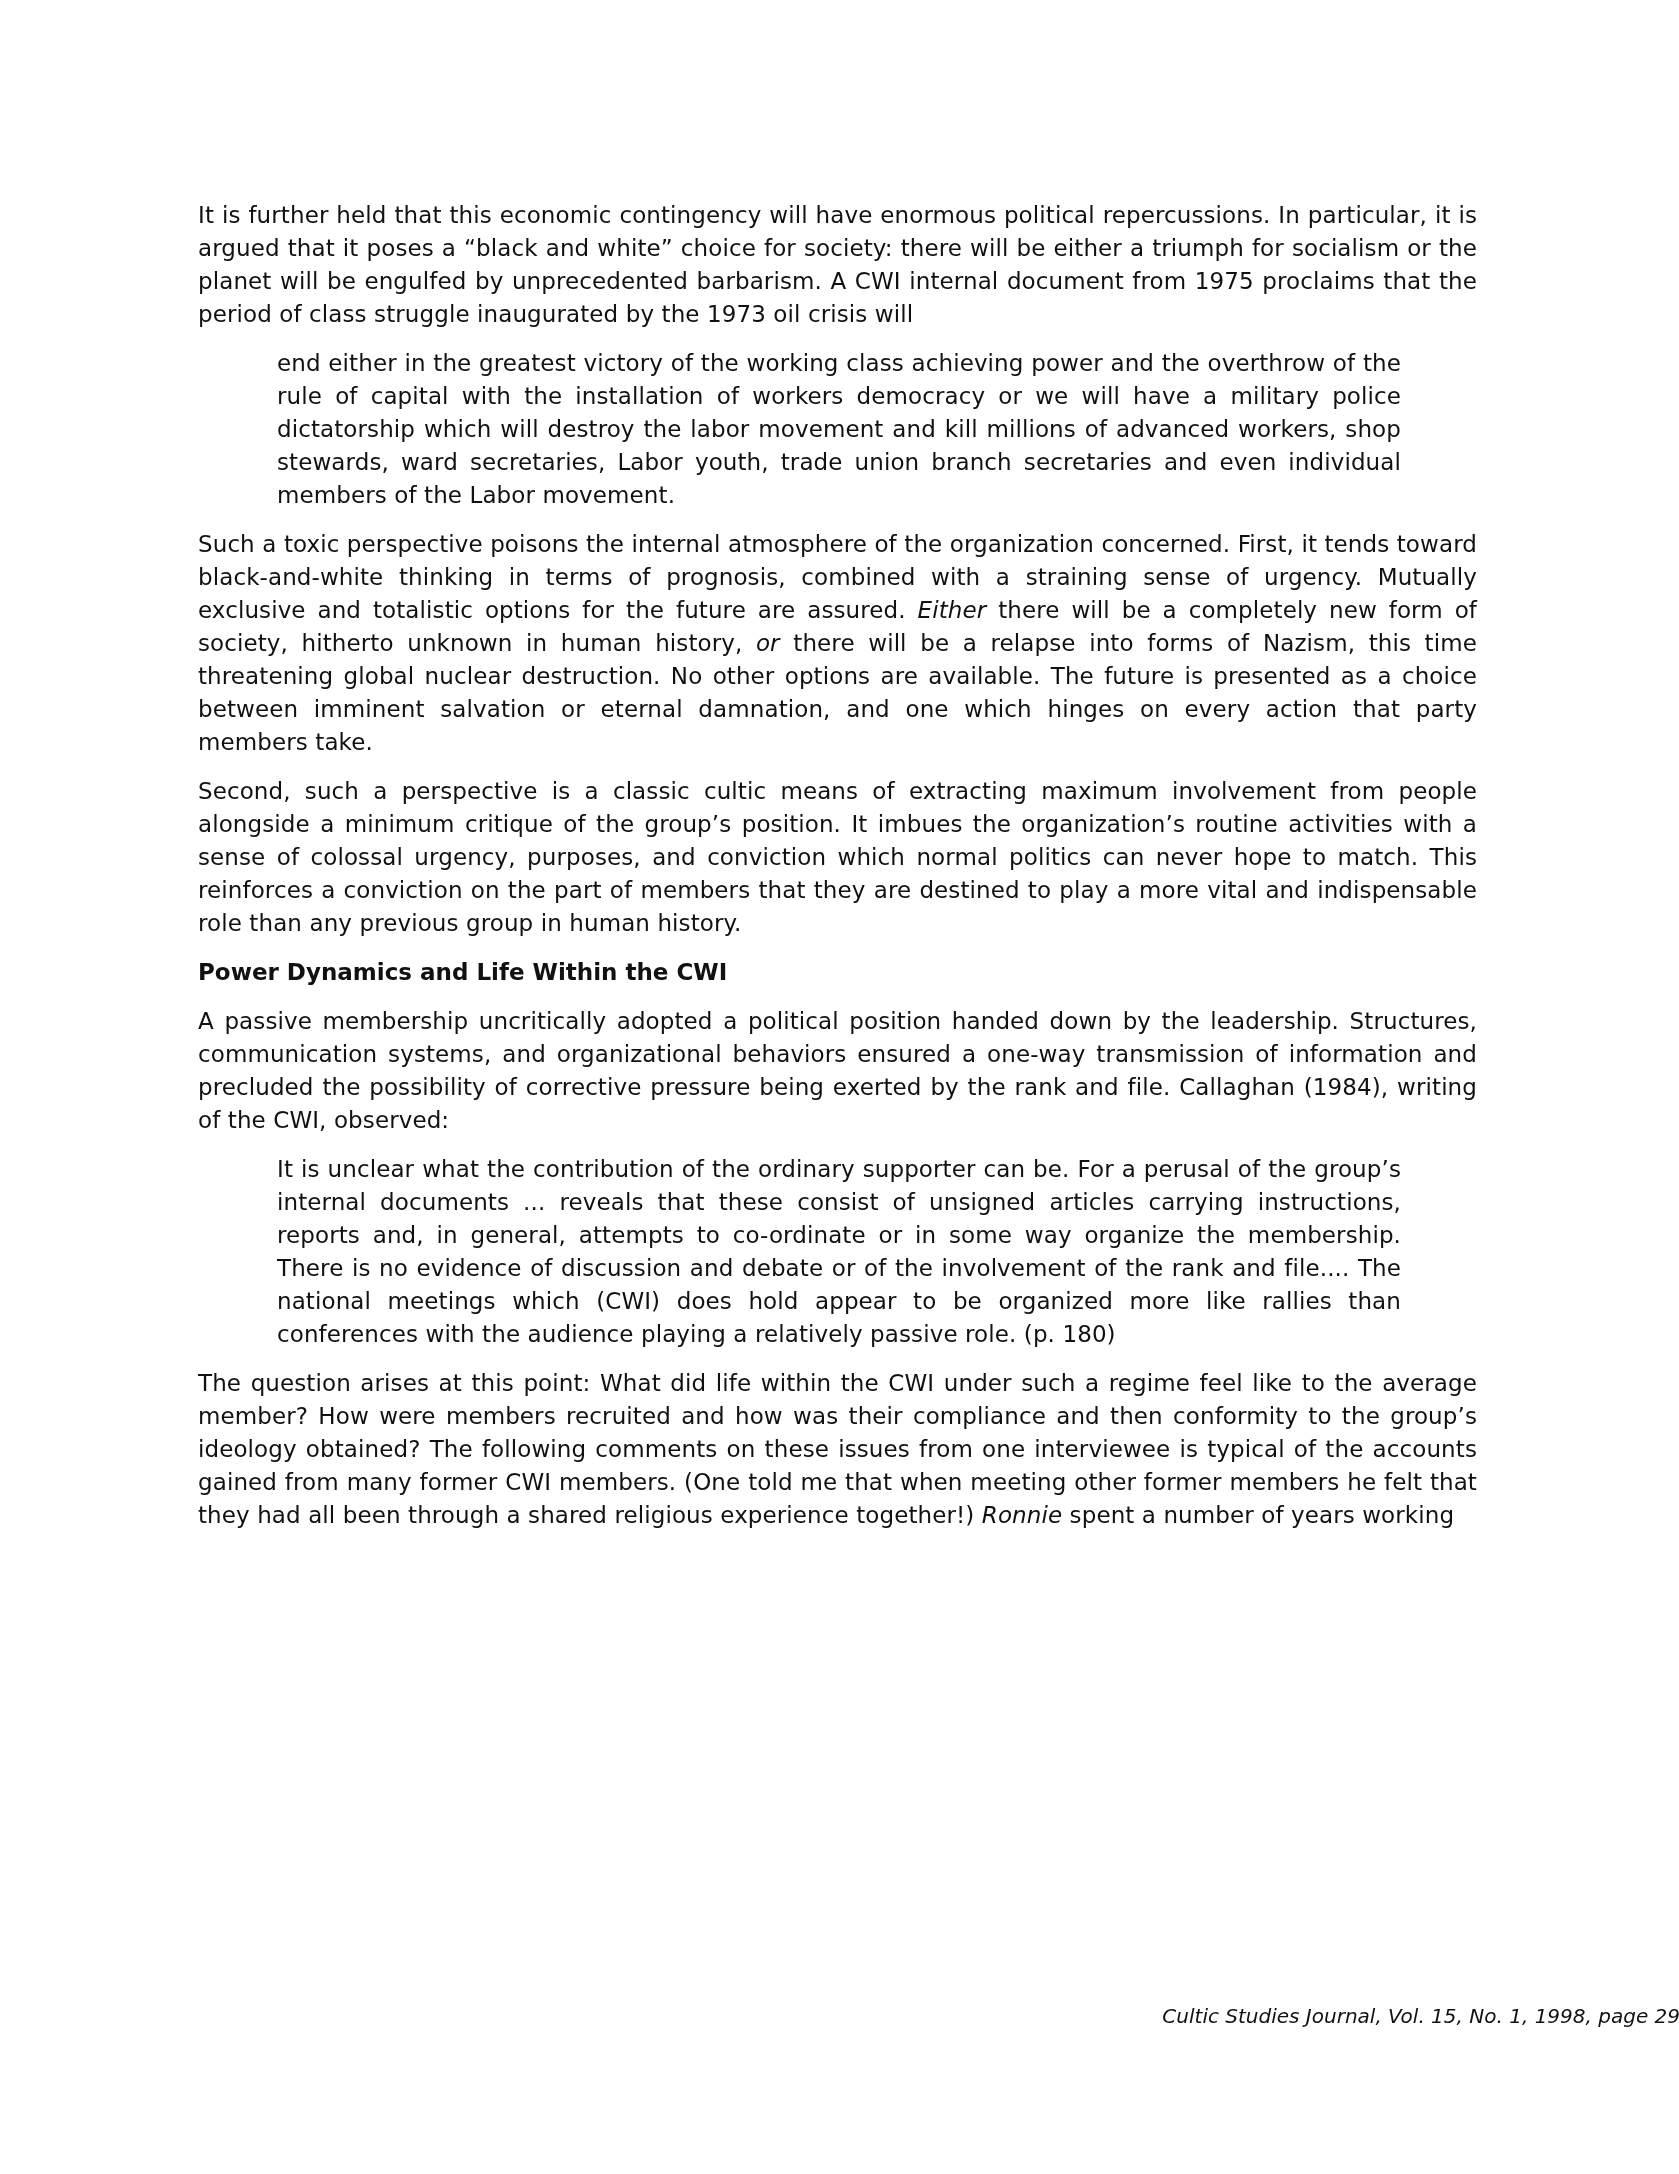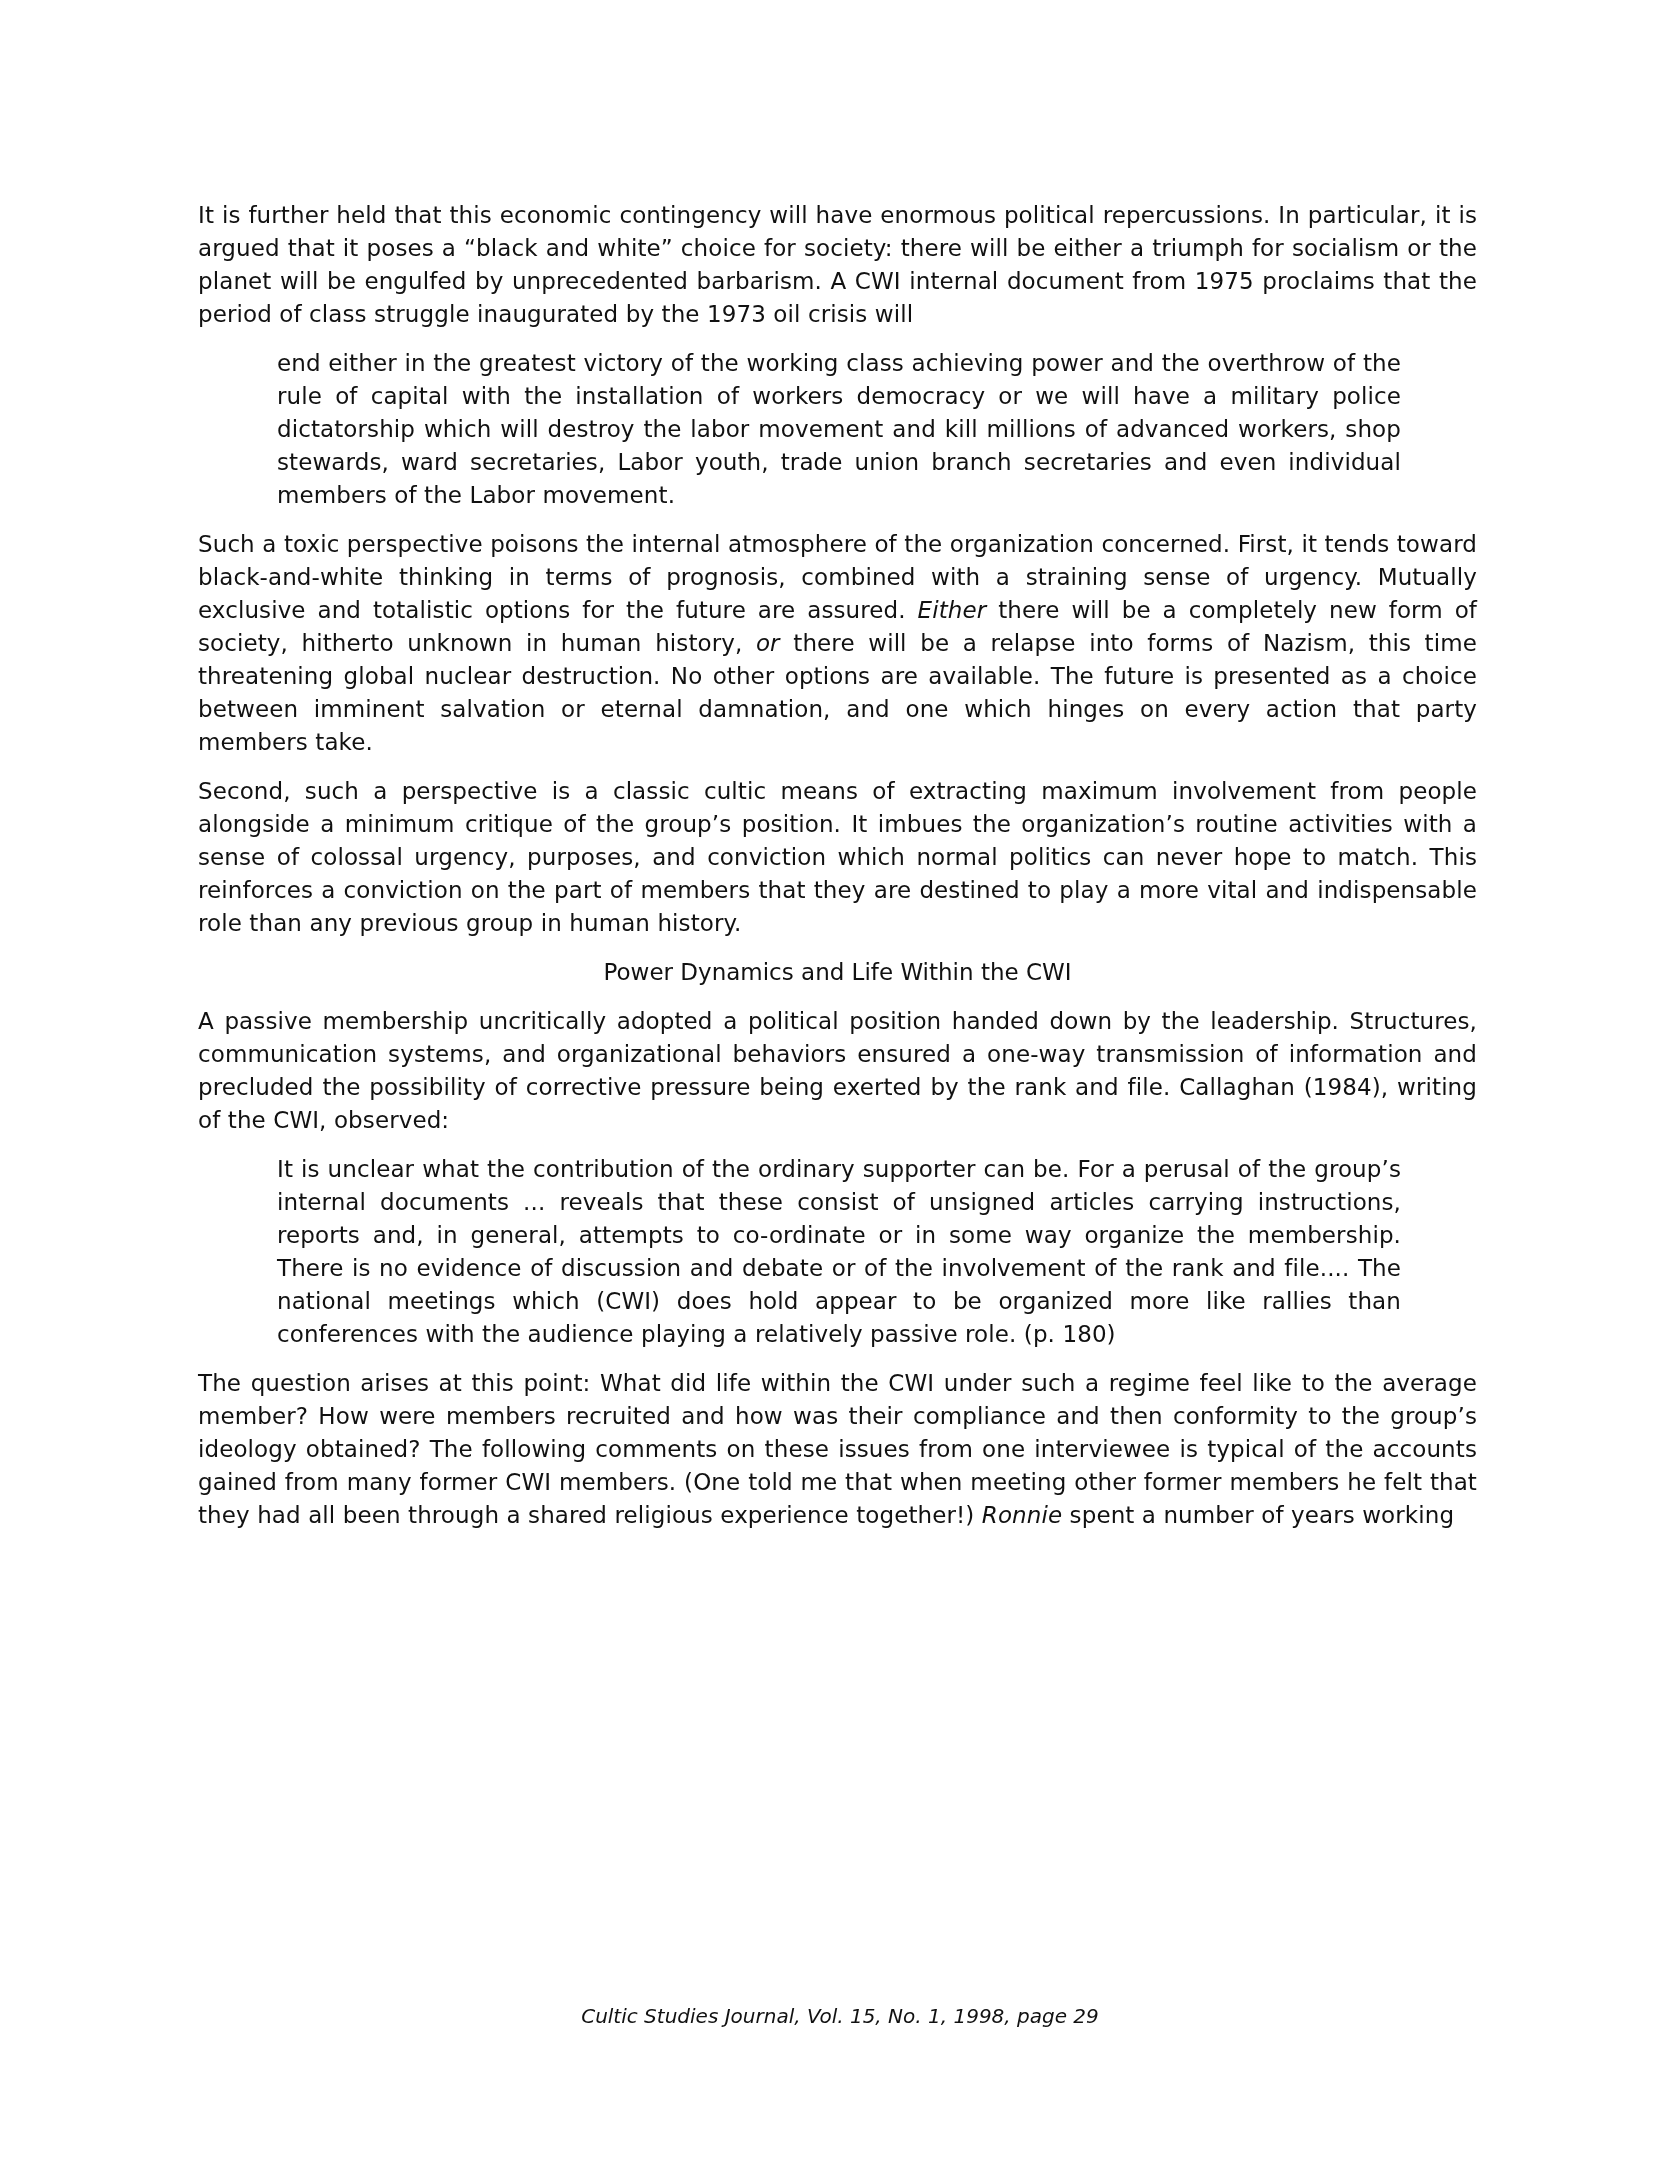--- a/index.html
+++ b/index.html
@@ -32,32 +32,32 @@
       margin: 0 76px 16px 79px;
       font-size: 23px;
       line-height: 33px;
       text-align: justify;
       letter-spacing: 0.1px;
     }
     .heading {
       margin: 0 0 16px 0;
       font-size: 23px;
       line-height: 33px;
-      font-weight: normal;
-      text-align: center;
+      font-weight: bold;
+      text-align: left;
     }
     em {
       font-style: italic;
     }
     .footer {
       position: absolute;
       left: 0;
       width: 1680px;
       top: 2004px;
-      text-align: center;
+      text-align: right;
       font-size: 20px;
       font-style: italic;
       color: #111111;
     }
   </style>
 </head>
 <body>
 
 <div class="page">
 

